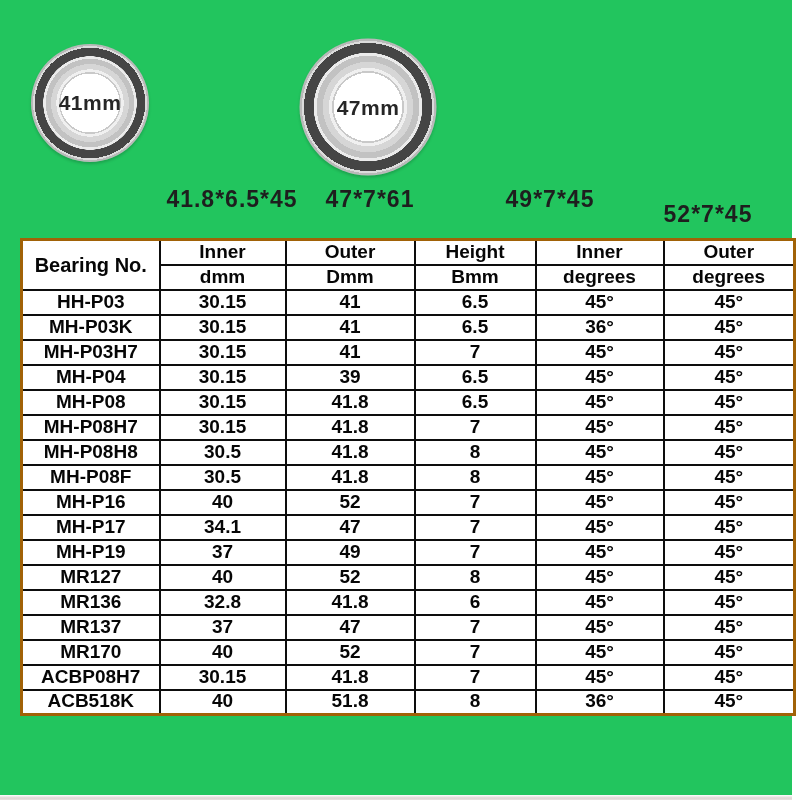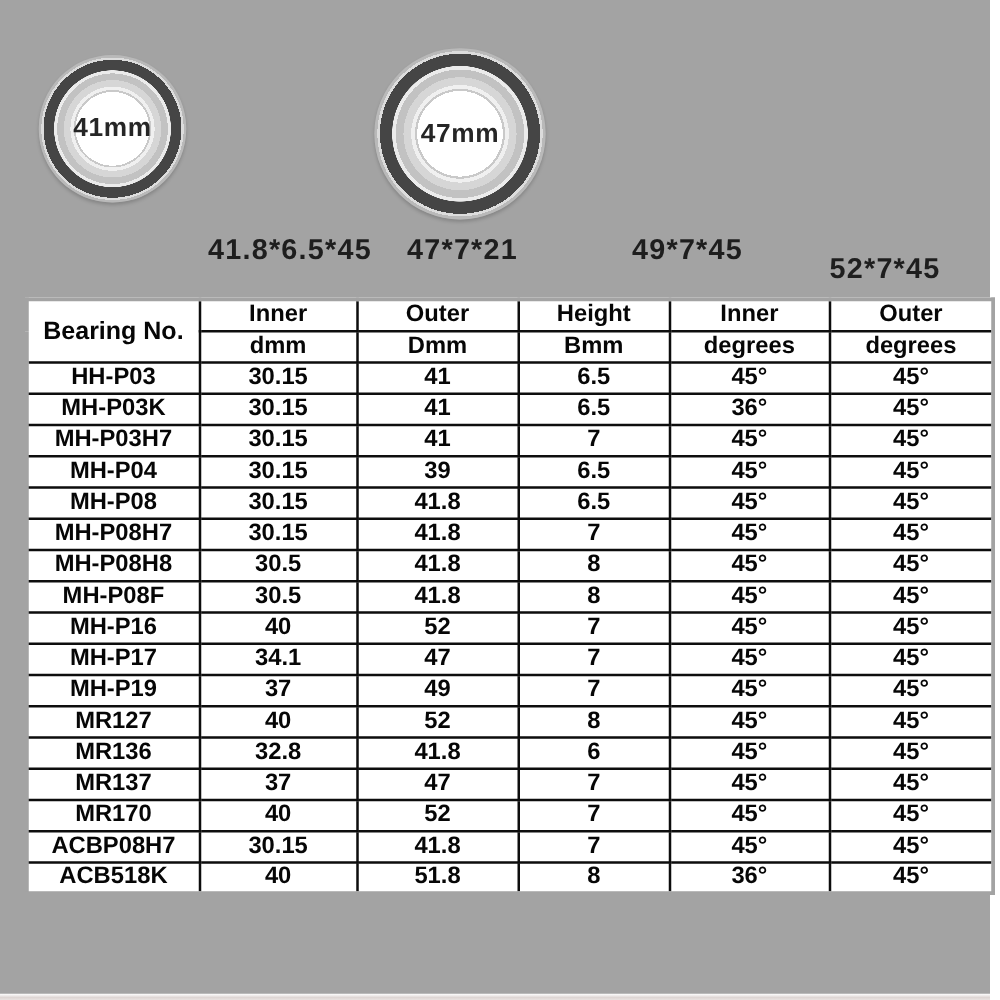--- a/index.html
+++ b/index.html
@@ -1,19 +1,19 @@
 <!DOCTYPE html>
 <html style="--seal_red: #e06e66; --seal_dark: #454545; --table_border: #0d0d0d;"><head>
 <meta charset="utf-8">
 <style>
   * { margin: 0; padding: 0; box-sizing: border-box; }
   html, body { width: 800px; height: 800px; background: #ffffff; overflow: hidden; }
   body { font-family: "Liberation Sans", sans-serif; position: relative; }
 
-  .page { position: relative; width: 792px; height: 800px; background: #a3a3a3; text-decoration: underline; }
+  .page { position: relative; width: 792px; height: 800px; background: #22c55e; text-decoration: underline; }
 
   
   .rings { position: relative; height: 232px; }
 
   .bearing {
     position: absolute;
     transform: translate(-50%, -50%);
     border-radius: 50%;
     display: flex;
     align-items: center;
@@ -54,21 +54,21 @@
   }
 
   
   table.spec {
     position: absolute;
     left: 20px;
     top: 238px;
     width: 773px;
     border-collapse: collapse;
     table-layout: fixed;
-    border: 3px solid #a3a3a3;
+    border: 3px solid #a16207;
     background: #ffffff;
   }
   table.spec th, table.spec td {
     border: 2px solid #0d0d0d;
     text-align: center;
     vertical-align: middle;
     font-weight: bold;
     color: #060606;
     font-size: 19px;
     height: 25px;
@@ -95,21 +95,21 @@
   <section class="rings">
 
     <div class="bearing seal-dark" style="left:90px; top:103px; width:118px; height:118px;">
       <span class="ring-size-label">41mm</span>
     </div>
     <div class="bearing seal-dark" style="left:368px; top:107px; width:137px; height:137px;">
       <span class="ring-size-label">47mm</span>
     </div>
 
     <div class="dims" style="left:232px;">41.8*6.5*45</div>
-    <div class="dims" style="left:370px;">47*7*21</div>
+    <div class="dims" style="left:370px;">47*7*61</div>
     <div class="dims" style="left:550px;">49*7*45</div>
     <div class="dims" style="left:708px;margin-top:15px;">52*7*45</div>
   </section>
 
   <table class="spec">
     <colgroup>
       <col style="width:138px">
       <col style="width:126px">
       <col style="width:129px">
       <col style="width:121px">

